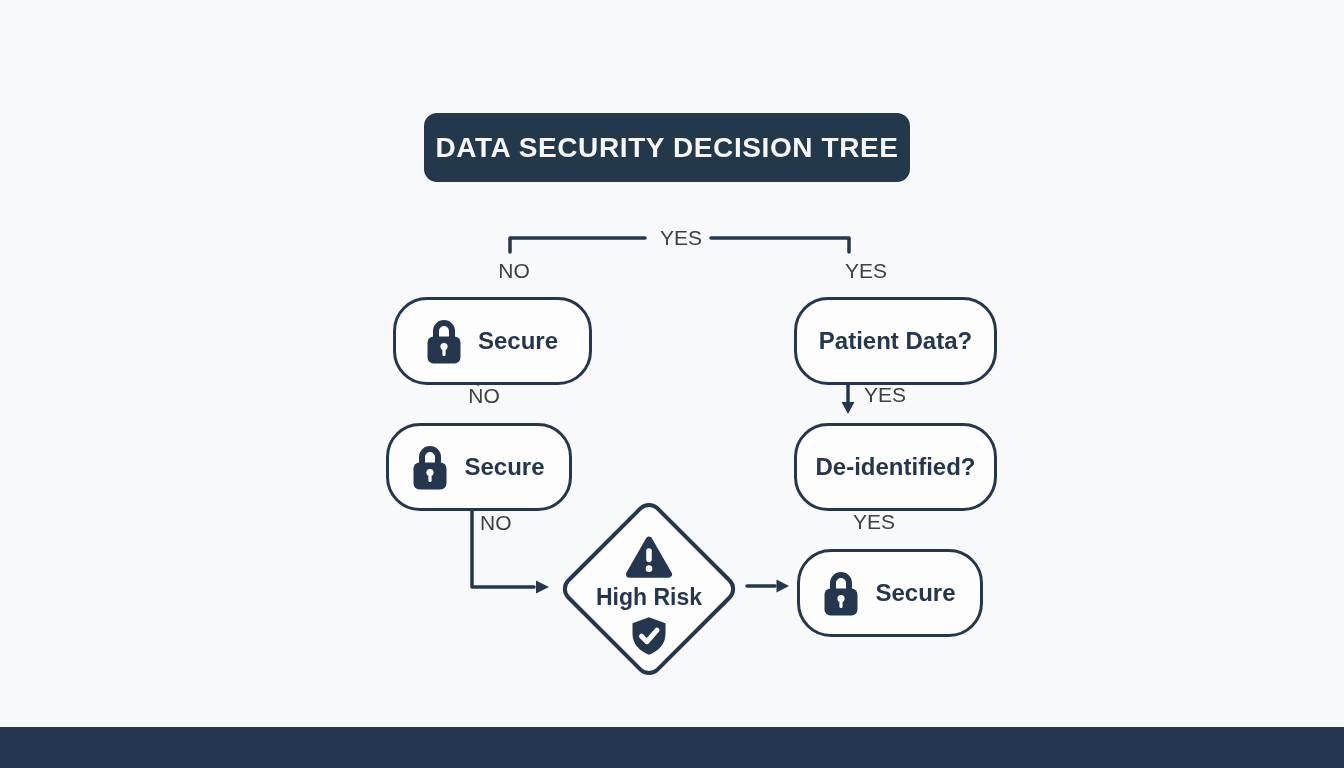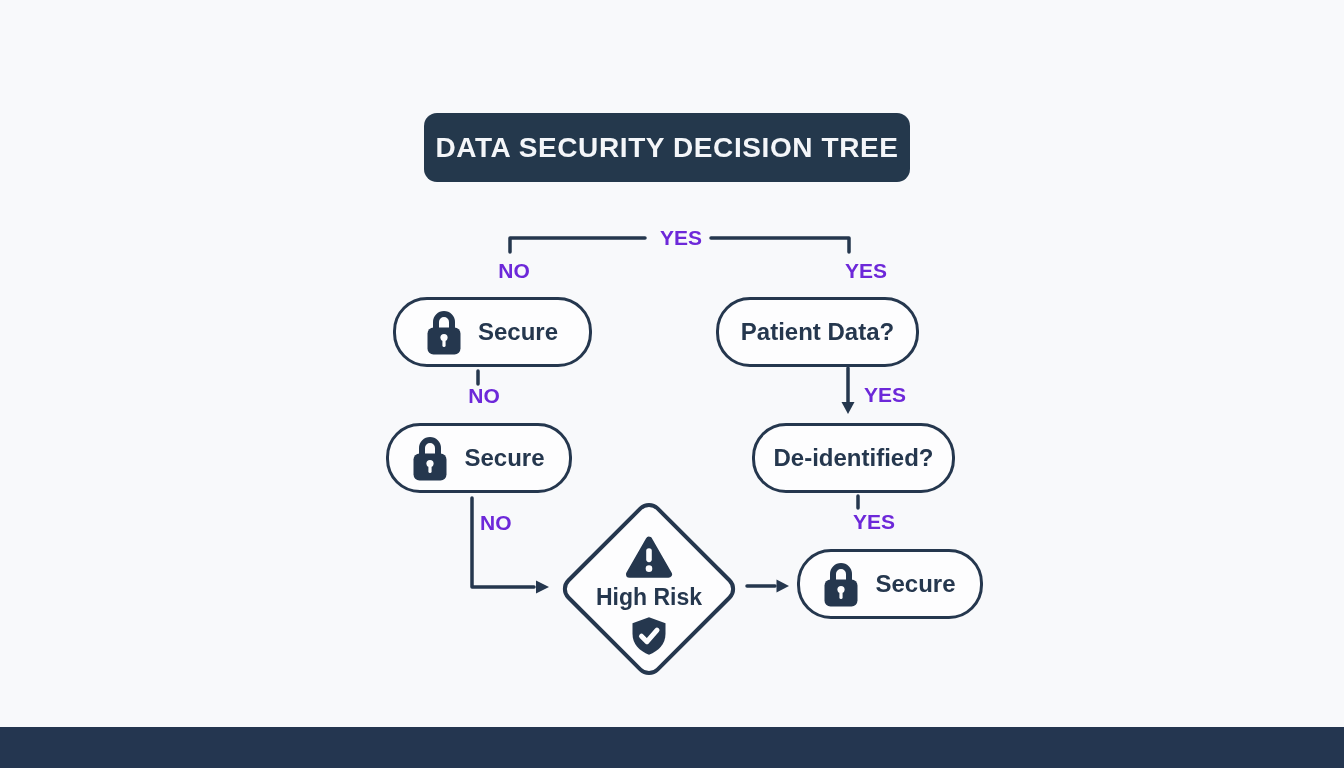--- a/index.html
+++ b/index.html
@@ -23,29 +23,29 @@
   .banner{
     position:absolute;left:424px;top:101px;width:486px;height:69px;
     background:#24384C;border-radius:13px;
     display:flex;align-items:center;justify-content:center;margin-top:12px;
   }
   .banner .banner-text{
     color:#F4F6F9;font-size:28px;font-weight:700;letter-spacing:0.6px;
     white-space:nowrap;
   }
   .pill{
-    position:absolute;height:70px;box-sizing:border-box;
+    position:absolute;height:88px;box-sizing:border-box;
     background:#FDFDFE;border:3.5px solid #25374E;border-radius:34px;
     display:flex;align-items:center;justify-content:center;gap:17px;
   }
   .pill-label{
     font-size:24px;font-weight:700;color:#25374E;white-space:nowrap;
   }
   .edge-label{
-    position:absolute;font-size:21px;font-weight:700;color:#6d28d9;
+    position:absolute;font-size:21px;font-weight:400;color:#404040;
     white-space:nowrap;
   }
   .edge-label.center{text-align:center;}
   .diamond{
     position:absolute;left:584px;top:524px;width:130px;height:130px;
     box-sizing:border-box;
     background:#FDFDFE;border:4px solid #25374E;border-radius:14px;
     transform:rotate(45deg);
   }
   .diamond-content{
@@ -93,40 +93,40 @@
       <svg width="34" height="46" viewBox="0 0 34 46">
         <path d="M9 21 V13 a8 8 0 0 1 16 0 V21" fill="none" stroke="#25374E" stroke-width="6"></path>
         <rect x="0.5" y="18.5" width="33" height="27" rx="6" fill="#25374E"></rect>
         <circle cx="17" cy="28.5" r="3.6" fill="#FDFDFE"></circle>
         <rect x="15.4" y="29.5" width="3.2" height="8.5" rx="1.6" fill="#FDFDFE"></rect>
       </svg>
     </span>
     <span class="pill-label">Secure</span>
   </div>
 
-  <div class="pill" style="left:716px;top:297px;width:203px;justify-content:center;">
+  <div class="pill" style="left:794px;top:297px;width:203px;justify-content:center;">
     <span class="pill-label">Patient Data?</span>
   </div>
 
   <div class="edge-label center" style="left:459px;top:384px;width:50px;">NO</div>
   <div class="edge-label" style="left:864px;top:383px;">YES</div>
 
   <div class="pill" style="left:386px;top:423px;width:186px;">
     <span class="icon">
       <svg width="34" height="46" viewBox="0 0 34 46">
         <path d="M9 21 V13 a8 8 0 0 1 16 0 V21" fill="none" stroke="#25374E" stroke-width="6"></path>
         <rect x="0.5" y="18.5" width="33" height="27" rx="6" fill="#25374E"></rect>
         <circle cx="17" cy="28.5" r="3.6" fill="#FDFDFE"></circle>
         <rect x="15.4" y="29.5" width="3.2" height="8.5" rx="1.6" fill="#FDFDFE"></rect>
       </svg>
     </span>
     <span class="pill-label">Secure</span>
   </div>
 
-  <div class="pill" style="left:752px;top:423px;width:203px;">
+  <div class="pill" style="left:794px;top:423px;width:203px;">
     <span class="pill-label">De-identified?</span>
   </div>
 
   <div class="edge-label" style="left:480px;top:511px;">NO</div>
   <div class="edge-label" style="left:853px;top:510px;">YES</div>
 
   <div class="diamond">
     <div class="diamond-content">
       <span class="icon">
         <svg width="48" height="44" viewBox="0 0 48 44">

